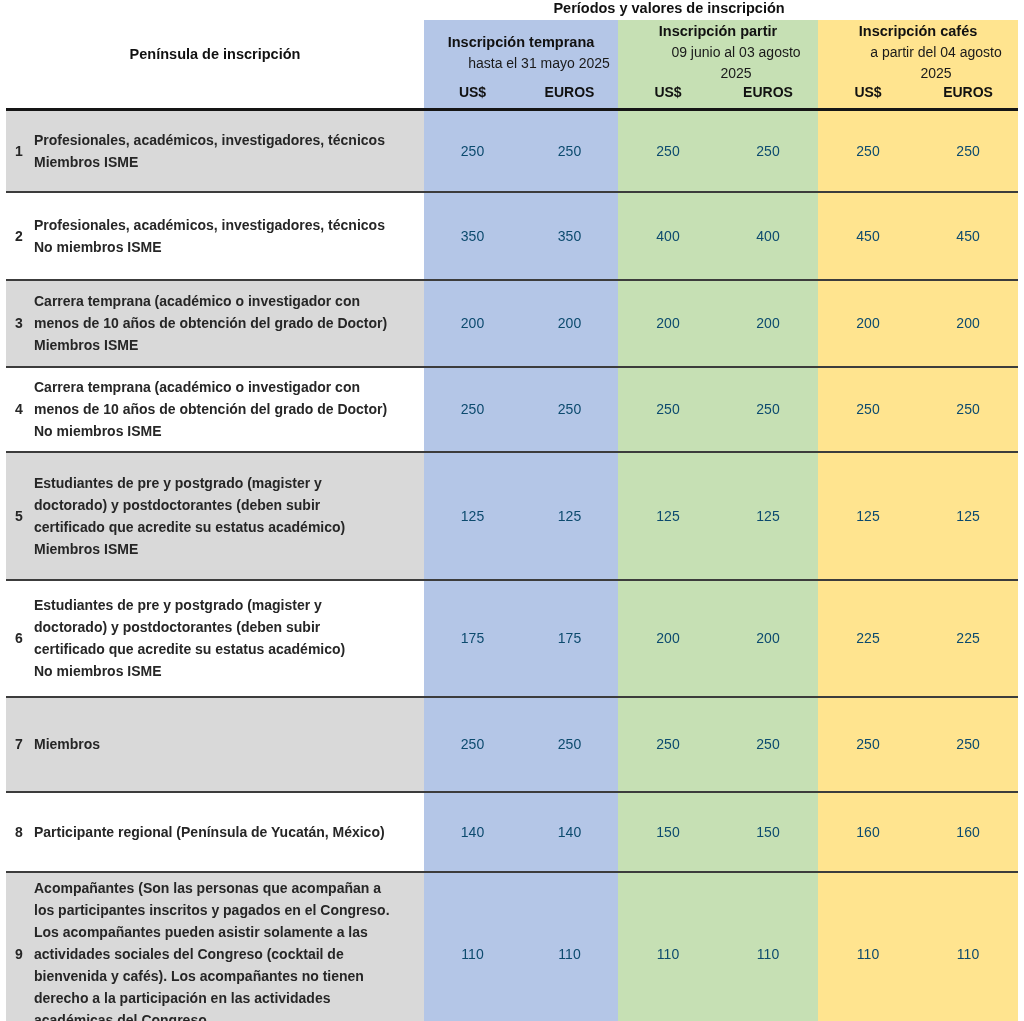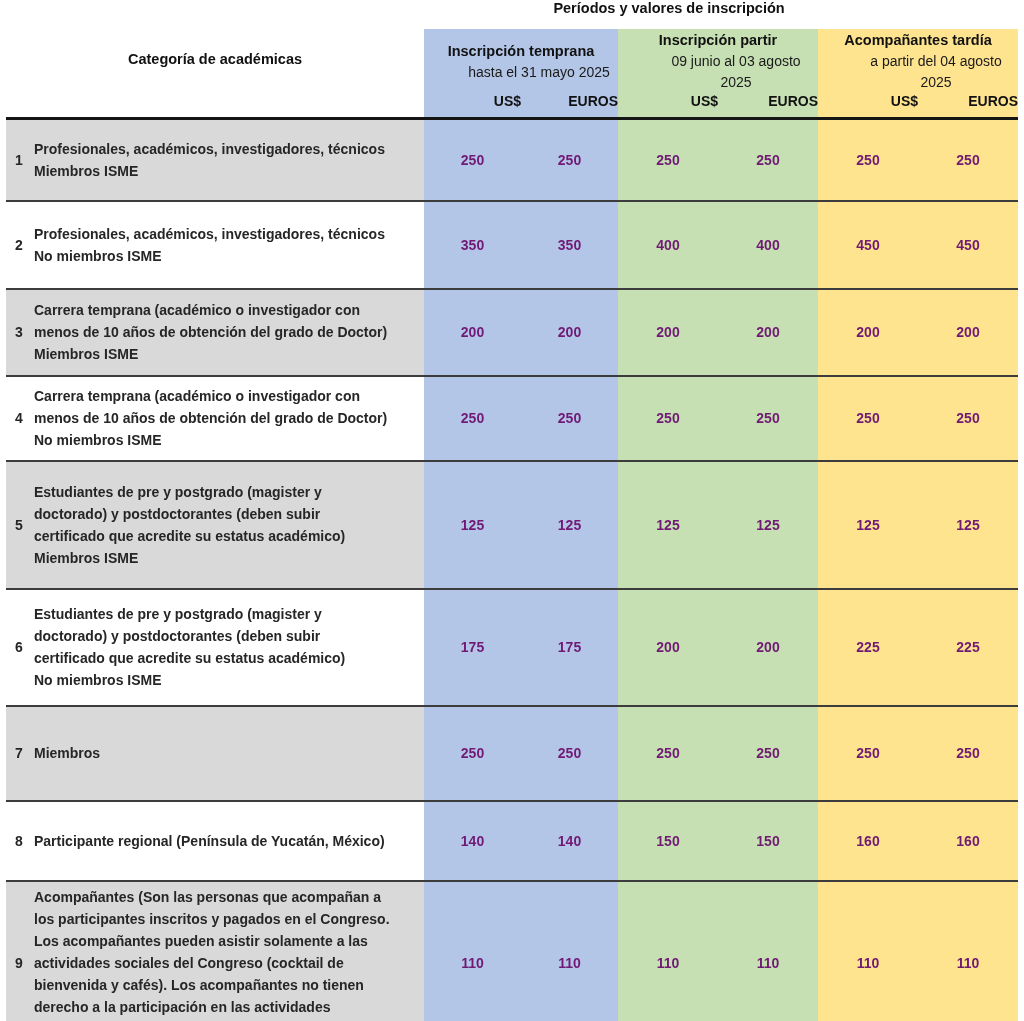--- a/index.html
+++ b/index.html
@@ -9,37 +9,37 @@
   td{vertical-align:middle;padding:0;}
 
   
   .b  {background:#b4c6e7;}
   .gn {background:#c6e0b4;}
   .y  {background:#ffe48f;}
   .g  {background:#d9d9d9;}
   .w  {background:#ffffff;}
 
   
-  .title-cell{height:29px;text-align:center;padding-right:104px;
+  .title-cell{height:20px;text-align:center;padding-right:104px;
               font-weight:700;font-size:14.5px;color:#111;vertical-align:top;}
   .cat-head{font-weight:700;font-size:14.5px;color:#111;text-align:center;
             vertical-align:middle;border-bottom:3px solid #151515;}
   .grp{height:46px;text-align:center;vertical-align:middle;}
   .grp .gname{font-weight:700;font-size:14.5px;color:#111;line-height:22px;}
   .grp .gdates{font-weight:400;font-size:14px;color:#1a1a1a;line-height:21px;padding-left:36px;}
-  .cur{height:22px;text-align:right;font-weight:700;font-size:14px;color:#111;
+  .cur{height:22px;text-align:center;font-weight:700;font-size:14px;color:#111;
        border-bottom:3px solid #151515;padding-bottom:2px;vertical-align:top;}
 
   
   tbody td{border-top:2px solid #3c3c3c;}
   tbody tr:first-child td{border-top:none;}
   td.num{text-align:center;font-weight:700;font-size:14px;color:#262626;}
   td.cat{font-weight:700;font-size:14px;color:#262626;line-height:22px;
          padding-left:2px;padding-right:30px;}
-  td.val{text-align:center;font-weight:700;font-size:14px;color:#701a75;}
+  td.val{text-align:center;font-weight:400;font-size:14px;color:#0c4a6e;}
 
   tbody tr:nth-child(1){height:82px;}
   tbody tr:nth-child(2){height:88px;}
   tbody tr:nth-child(3){height:87px;}
   tbody tr:nth-child(4){height:85px;}
   tbody tr:nth-child(5){height:128px;}
   tbody tr:nth-child(6){height:117px;}
   tbody tr:nth-child(7){height:95px;}
   tbody tr:nth-child(8){height:80px;}
   tbody tr:nth-child(9){height:164px;}
@@ -53,34 +53,34 @@
       <col style="width:392px">
     <col style="width:97px">
       <col style="width:97px">
     <col style="width:100px">
       <col style="width:100px">
     <col style="width:100px">
       <col style="width:100px">
   </colgroup>
   <thead>
     <tr>
-      <td class="cat-head w" colspan="2" rowspan="3">Categoría de académicas</td>
+      <td class="cat-head w" colspan="2" rowspan="3">Península de inscripción</td>
       <td class="title-cell w" colspan="6">Períodos y valores de inscripción</td>
     </tr>
     <tr>
       <td class="grp b" colspan="2">
         <div class="gname">Inscripción temprana</div>
         <div class="gdates">hasta el 31 mayo 2025</div>
       </td>
       <td class="grp gn" colspan="2">
         <div class="gname">Inscripción partir</div>
         <div class="gdates">09 junio al 03 agosto 2025</div>
       </td>
       <td class="grp y" colspan="2">
-        <div class="gname">Acompañantes tardía</div>
+        <div class="gname">Inscripción cafés</div>
         <div class="gdates">a partir del 04 agosto 2025</div>
       </td>
     </tr>
     <tr>
       <td class="cur b">US$</td>
       <td class="cur b">EUROS</td>
       <td class="cur gn">US$</td>
       <td class="cur gn">EUROS</td>
       <td class="cur y">US$</td>
       <td class="cur y">EUROS</td>

